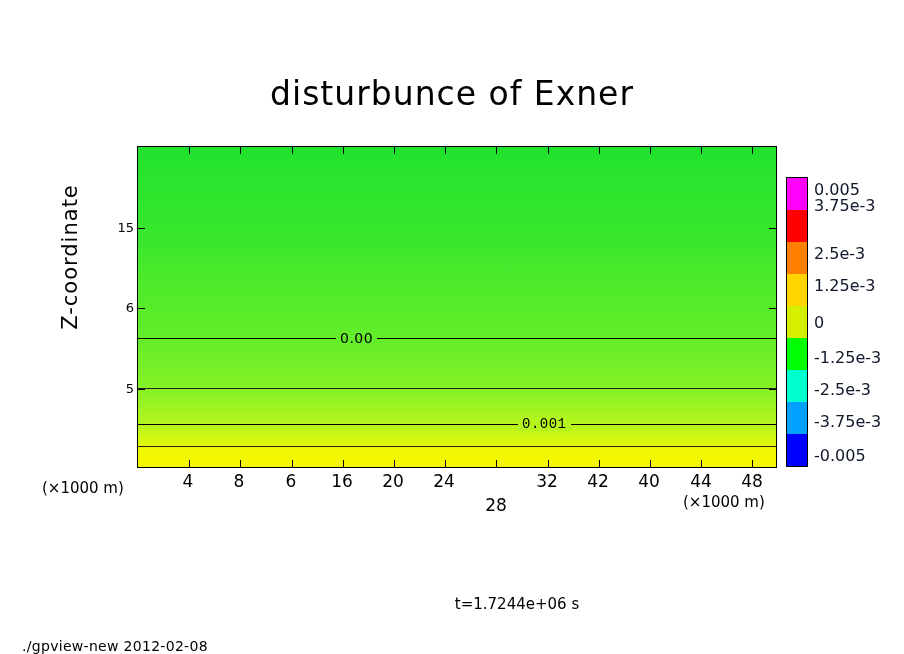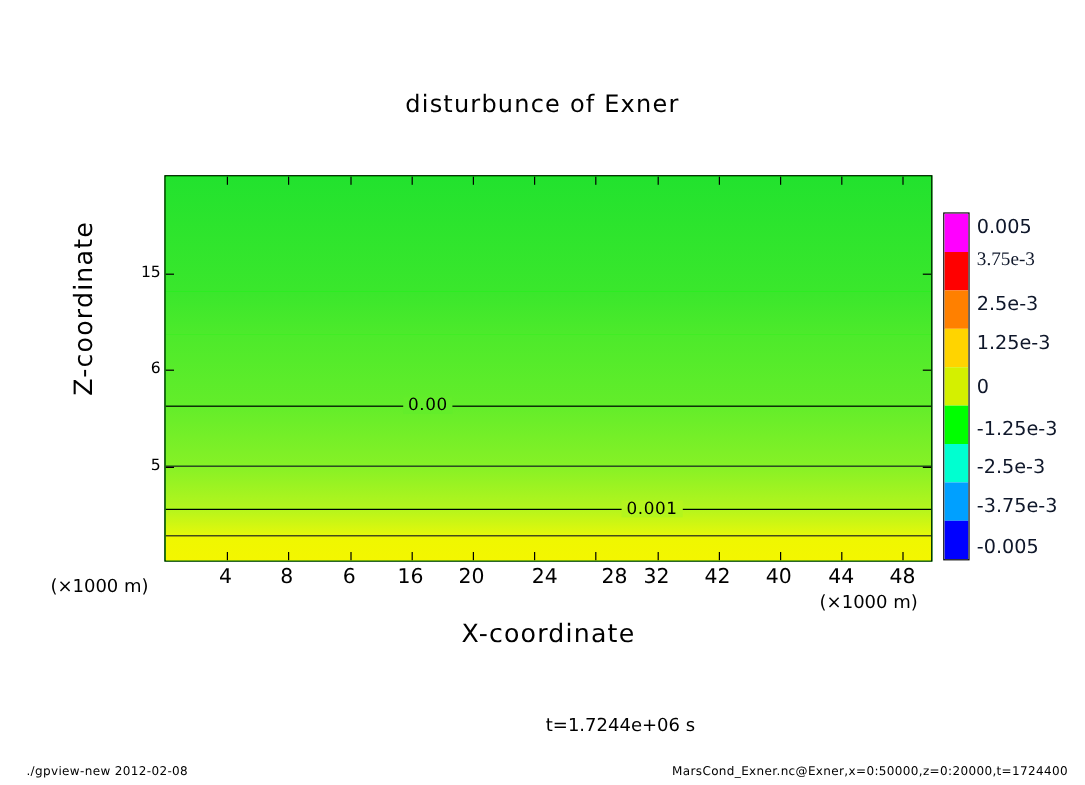--- a/index.html
+++ b/index.html
@@ -21,21 +21,21 @@
     width: 904px;
     height: 654px;
   }
   .abs { position: absolute; }
 
   
   #chart-title {
     left: 0; top: 74px;
     width: 904px;
     text-align: center;
-    font-size: 20px;
+    font-size: 33px;
     letter-spacing: 1px;
     color: #000;
   }
 
   
   #plot-frame {
     left: 137px;
     top: 146px;
     width: 640px;
     height: 322px;
@@ -171,21 +171,21 @@
     top: 595px;
     width: 904px;
     text-align: center;
     font-size: 15px;
     padding-left: 130px;
     box-sizing: border-box;
   }
   #footer-left {
     left: 22px;
     top: 638px;
-    font-size: 10px;
+    font-size: 14px;
     color: #000;
     letter-spacing: 0.3px;
   }
   #footer-right {
     right: 14px;
     top: 638px;
     font-size: 10px;
     color: #000;
     letter-spacing: 0.3px;
     text-align: right;
@@ -208,21 +208,21 @@
       <div class="band" style="top:241px;height:36px;background:linear-gradient(to bottom,#86f126,#b4f51d);"></div>
       <div class="band" style="top:277px;height:22px;background:linear-gradient(to bottom,#b4f51d,#e4f80a);"></div>
       <div class="band" style="top:299px;height:23px;background:linear-gradient(to bottom,#eff700,#f4f600);"></div>
 
       <div class="contour-line" style="top:191px;"></div>
       <div class="contour-line thin" style="top:241px;"></div>
       <div class="contour-line" style="top:277px;"></div>
       <div class="contour-line thin" style="top:299px;"></div>
 
       <div class="contour-label" style="left:198px;top:184px;background:#63ed2a;">0.00</div>
-      <div class="contour-label" style="left:380px;top:270px;background:#b4f51d;">0.001</div>
+      <div class="contour-label" style="left:380px;top:270px;background:#b4f51d;font-family:Liberation Mono, monospace;">0.001</div>
 
       <div class="tick-x" style="left:51.2px;"></div>
       <div class="tick-x bottom" style="left:51.2px;"></div>
       <div class="tick-x" style="left:102.4px;"></div>
       <div class="tick-x bottom" style="left:102.4px;"></div>
       <div class="tick-x" style="left:153.6px;"></div>
       <div class="tick-x bottom" style="left:153.6px;"></div>
       <div class="tick-x" style="left:204.8px;"></div>
       <div class="tick-x bottom" style="left:204.8px;"></div>
       <div class="tick-x" style="left:256px;"></div>
@@ -249,57 +249,55 @@
       <div class="tick-y" style="top:80.5px;"></div>
       <div class="tick-y right" style="top:80.5px;"></div>
     </div>
   </div>
 
   <div class="xtick-label" style="left:188px;">4</div>
   <div class="xtick-label" style="left:239px;">8</div>
   <div class="xtick-label" style="left:291px;">6</div>
   <div class="xtick-label" style="left:342px;">16</div>
   <div class="xtick-label" style="left:393px;">20</div>
-  <div class="xtick-label" style="left:444px;margin-left:10px;">24</div>
-  <div class="xtick-label" style="left:512px;">28</div>
+  <div class="xtick-label" style="left:444px;">24</div>
+  <div class="xtick-label" style="left:496px;margin-top:24px;">28</div>
   <div class="xtick-label" style="left:547px;">32</div>
   <div class="xtick-label" style="left:598px;">42</div>
   <div class="xtick-label" style="left:649px;">40</div>
   <div class="xtick-label" style="left:701px;">44</div>
   <div class="xtick-label" style="left:752px;">48</div>
 
   <div class="ytick-label" style="top:388px;">5</div>
   <div class="ytick-label" style="top:307px;">6</div>
   <div class="ytick-label" style="top:227px;">15</div>
 
-  <div class="abs" id="x-axis-title">X-coordinate</div>
   <div class="abs" id="y-axis-title">Z-coordinate</div>
   <div class="abs" id="x-units-left">(×1000 m)</div>
   <div class="abs" id="x-units-right">(×1000 m)</div>
 
   <div class="abs" id="colorbar">
     <div class="cb-seg" style="height:32px;background:#ff00ff;"></div>
     <div class="cb-seg" style="height:32px;background:#ff0000;"></div>
     <div class="cb-seg" style="height:32px;background:#ff8000;"></div>
     <div class="cb-seg" style="height:32px;background:#ffd400;"></div>
     <div class="cb-seg" style="height:32px;background:#d4f000;"></div>
     <div class="cb-seg" style="height:32px;background:#00ff00;"></div>
     <div class="cb-seg" style="height:32px;background:#00ffd0;"></div>
     <div class="cb-seg" style="height:32px;background:#00a0ff;"></div>
     <div class="cb-seg" style="height:32px;background:#0000ff;"></div>
     <div class="cb-seg" style="height:32px;background:#7b00c8;"></div>
   </div>
 
   <div class="abs cb-label" style="top:189px;">0.005</div>
-  <div class="abs cb-label" style="top:217px;font-family:Liberation Serif, serif;">3.75e-3</div>
+  <div class="abs cb-label" style="top:205px;">3.75e-3</div>
   <div class="abs cb-label" style="top:253px;">2.5e-3</div>
   <div class="abs cb-label" style="top:285px;">1.25e-3</div>
   <div class="abs cb-label" style="top:322px;">0</div>
   <div class="abs cb-label" style="top:357px;">-1.25e-3</div>
   <div class="abs cb-label" style="top:389px;">-2.5e-3</div>
   <div class="abs cb-label" style="top:421px;">-3.75e-3</div>
   <div class="abs cb-label" style="top:455px;">-0.005</div>
 
   <div class="abs" id="time-label">t=1.7244e+06 s</div>
   <div class="abs" id="footer-left">./gpview-new  2012-02-08</div>
-  <div class="abs" id="footer-right">MarsCond_Exner.nc@Exner,x=0:50000,z=0:20000,t=1724400</div>
 
 </div>
 
 </body></html>

